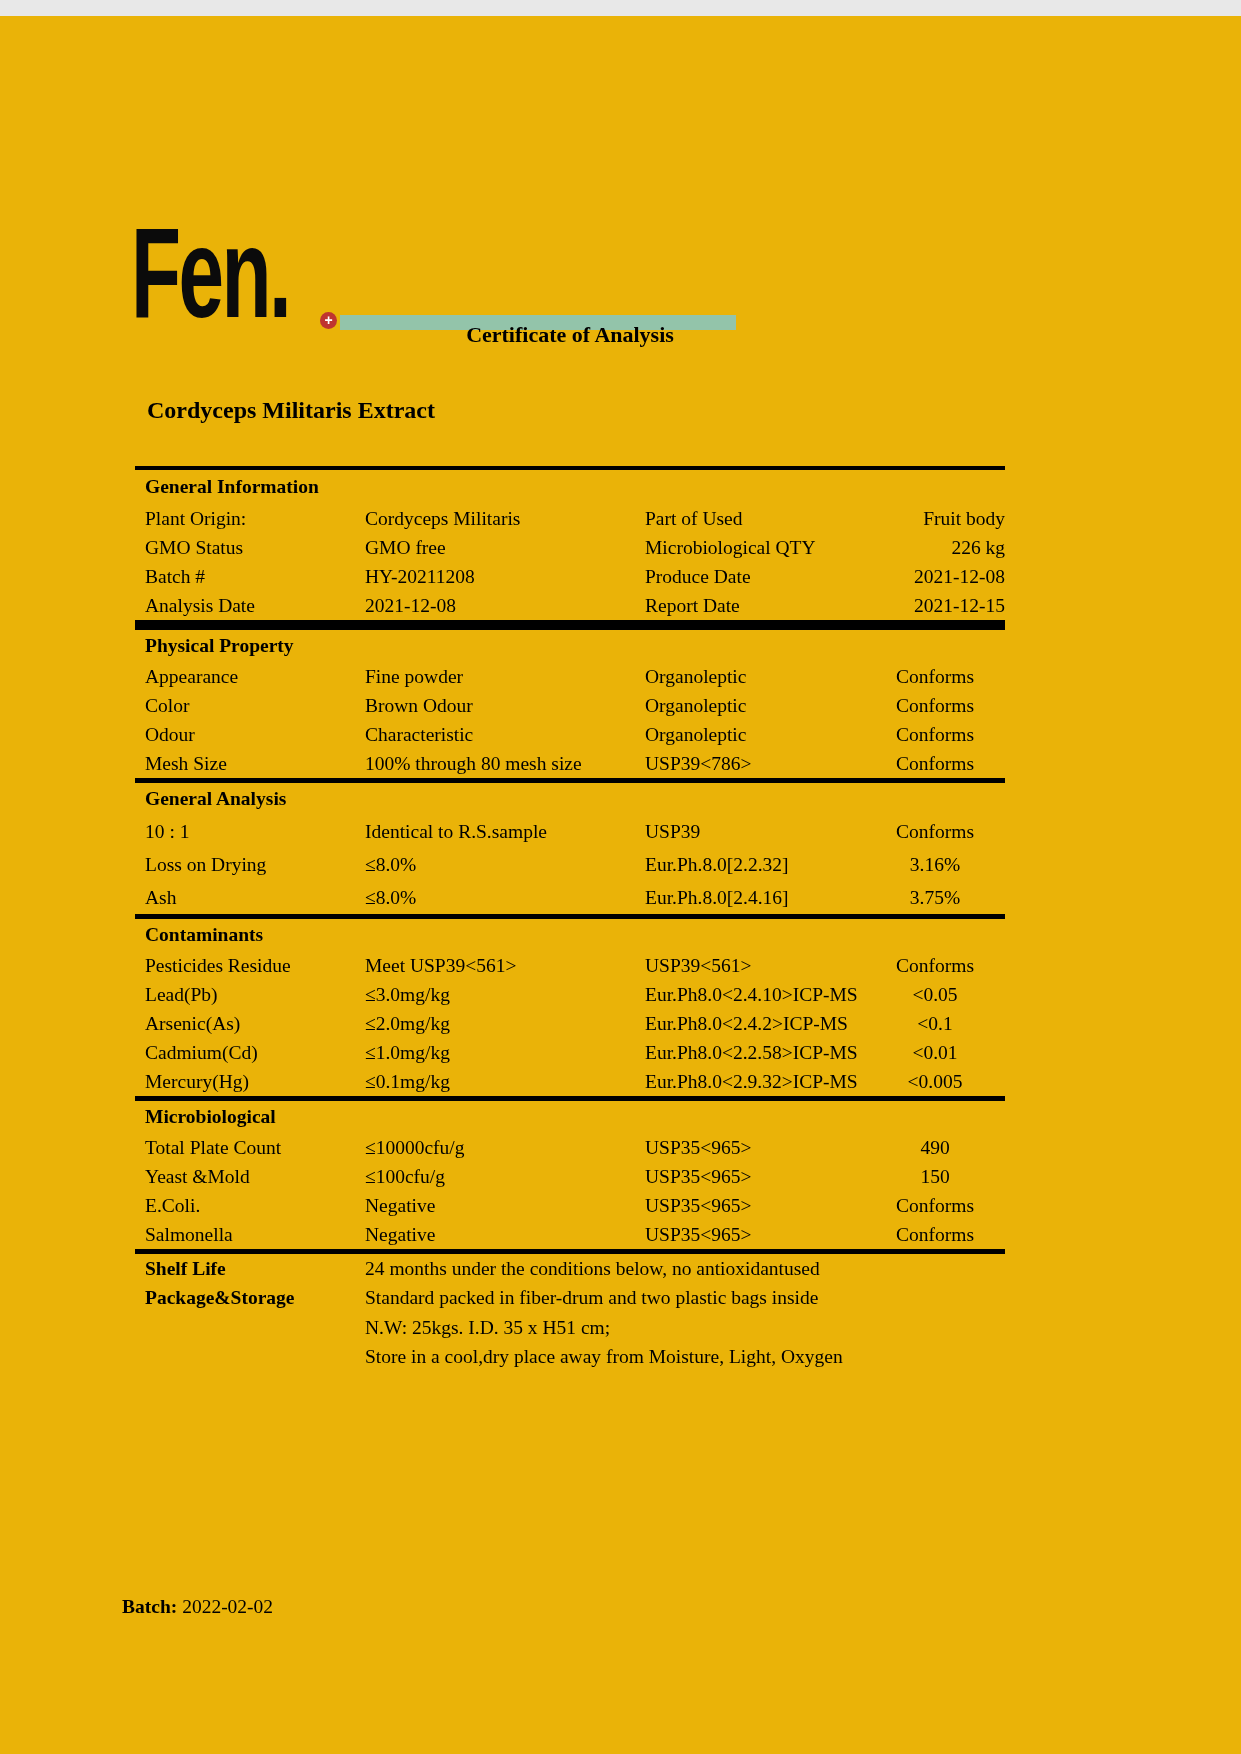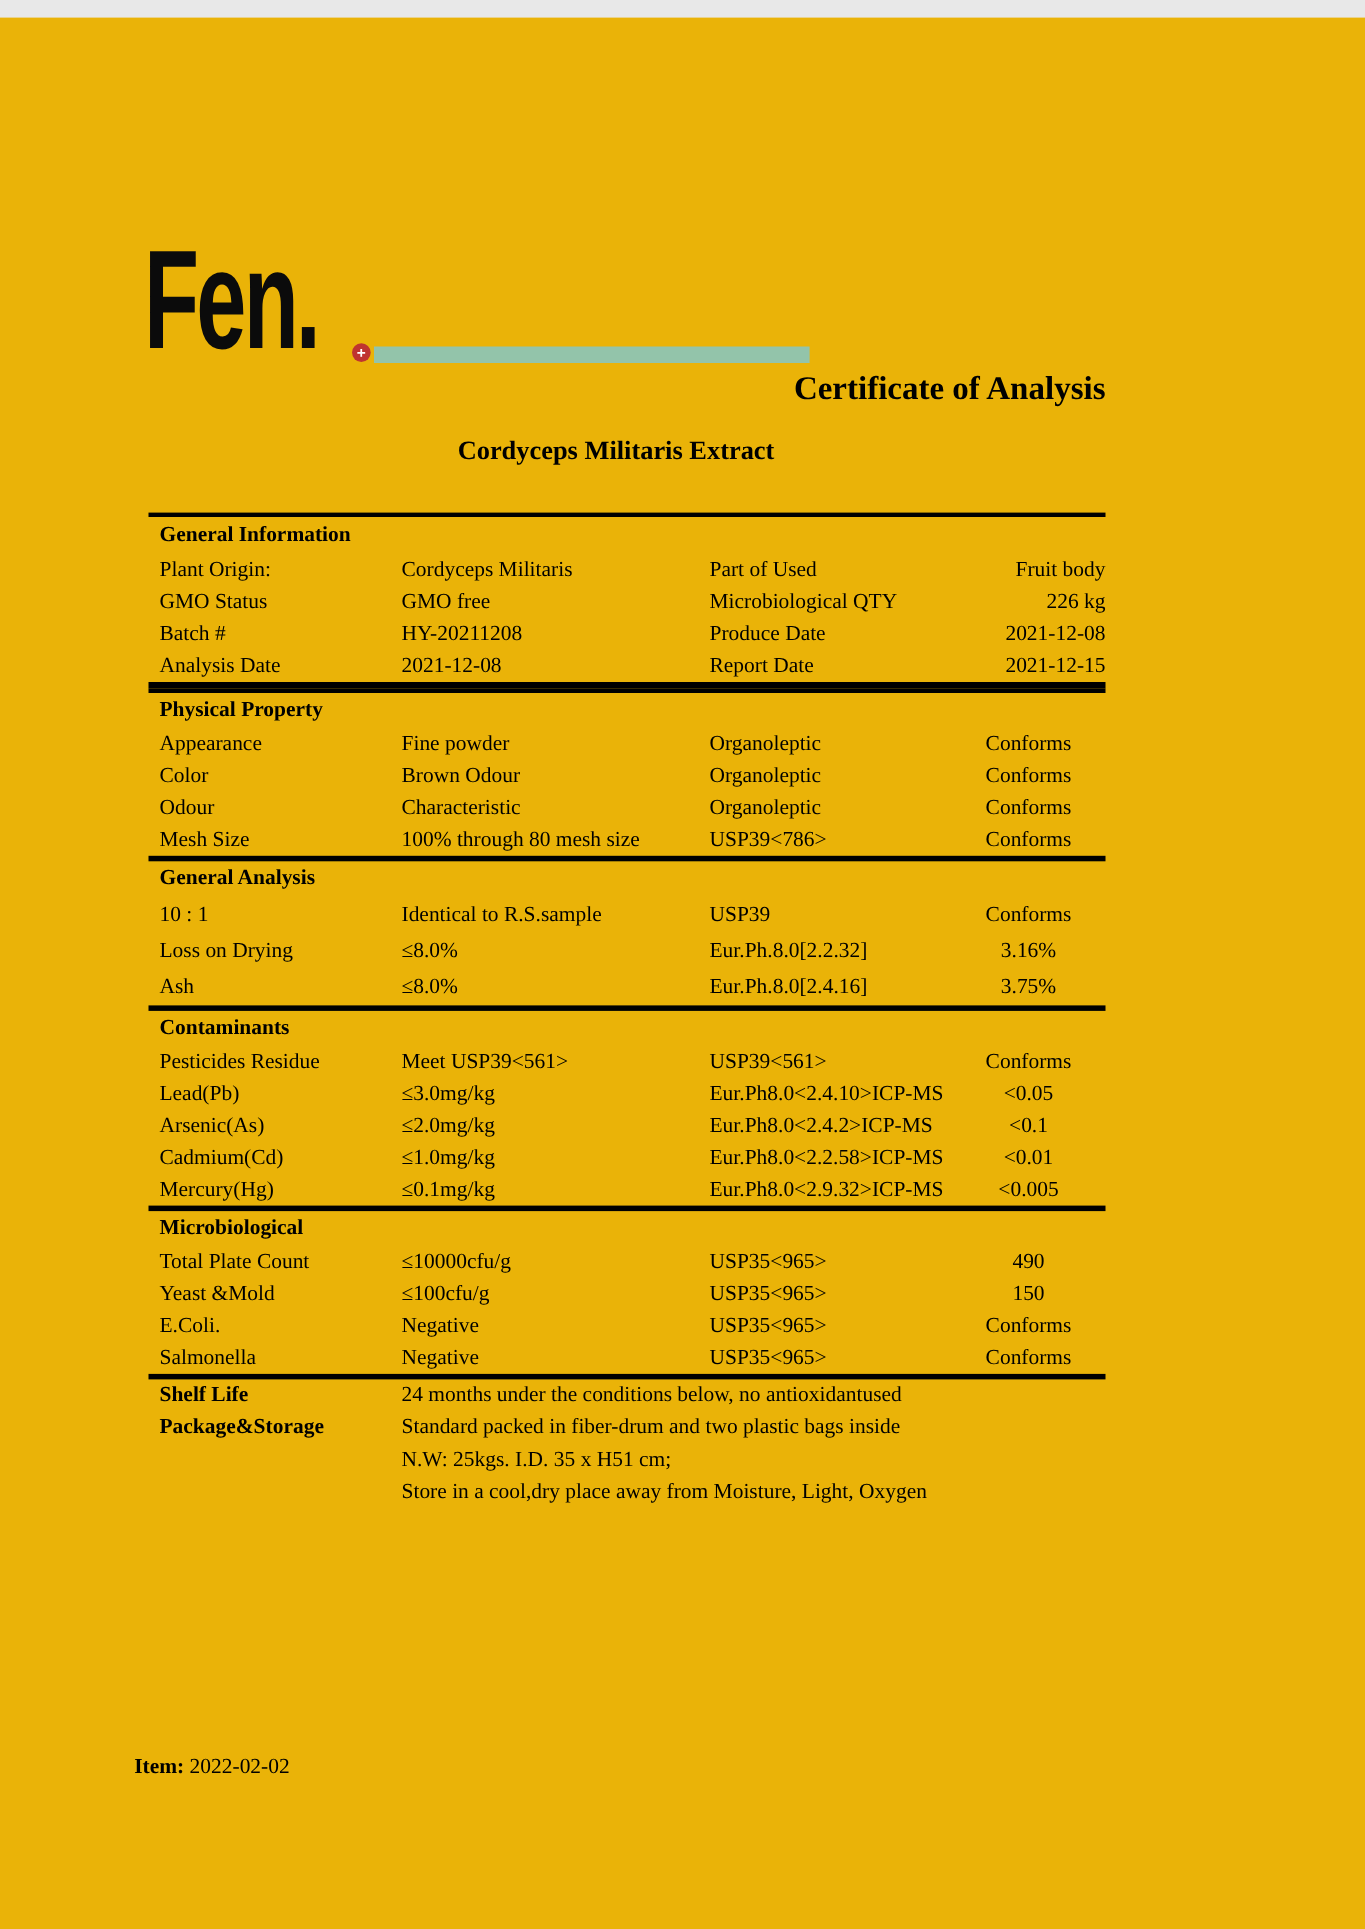--- a/index.html
+++ b/index.html
@@ -32,26 +32,26 @@
     font-weight:bold;font-size:14px;line-height:16px;
     text-align:center;
   }
   .logo-bar{
     position:absolute;left:340px;top:299px;
     width:396px;height:15px;
     background:#93c4aa;
   }
   
   .doc-title{
-    position:absolute;left:135px;top:321px;width:870px;
-    text-align:right;font-weight:bold;font-size:30px;
+    position:absolute;left:135px;top:306px;width:870px;
+    text-align:center;font-weight:bold;font-size:22px;
   }
   .doc-subtitle{
-    position:absolute;left:125px;top:381px;width:870px;
-    text-align:center;font-weight:bold;font-size:24px;
+    position:absolute;left:147px;top:381px;width:870px;
+    text-align:left;font-weight:bold;font-size:24px;
   }
   
   .coa{position:absolute;left:135px;top:450px;width:870px;font-size:19.5px;}
   .rule{background:#000;height:4px;}
   .rule.heavy{height:6px;}
   .rule.mid{height:5px;}
   .grid-row{
     display:grid;
     grid-template-columns:230px 280px 220px 140px;
     align-items:center;
@@ -259,18 +259,18 @@
     </div>
     <div class="storage-row">
       <div class="storage-label"></div>
       <div>Store in a cool,dry place away from Moisture, Light, Oxygen</div>
     </div>
 
   </div>
 
   <div class="footer">
     <div class="date-line">
-      <span class="date-label">Item:</span>
+      <span class="date-label">Batch:</span>
       <span>2022-02-02</span>
     </div>
   </div>
 
 </div>
 
 </body></html>

